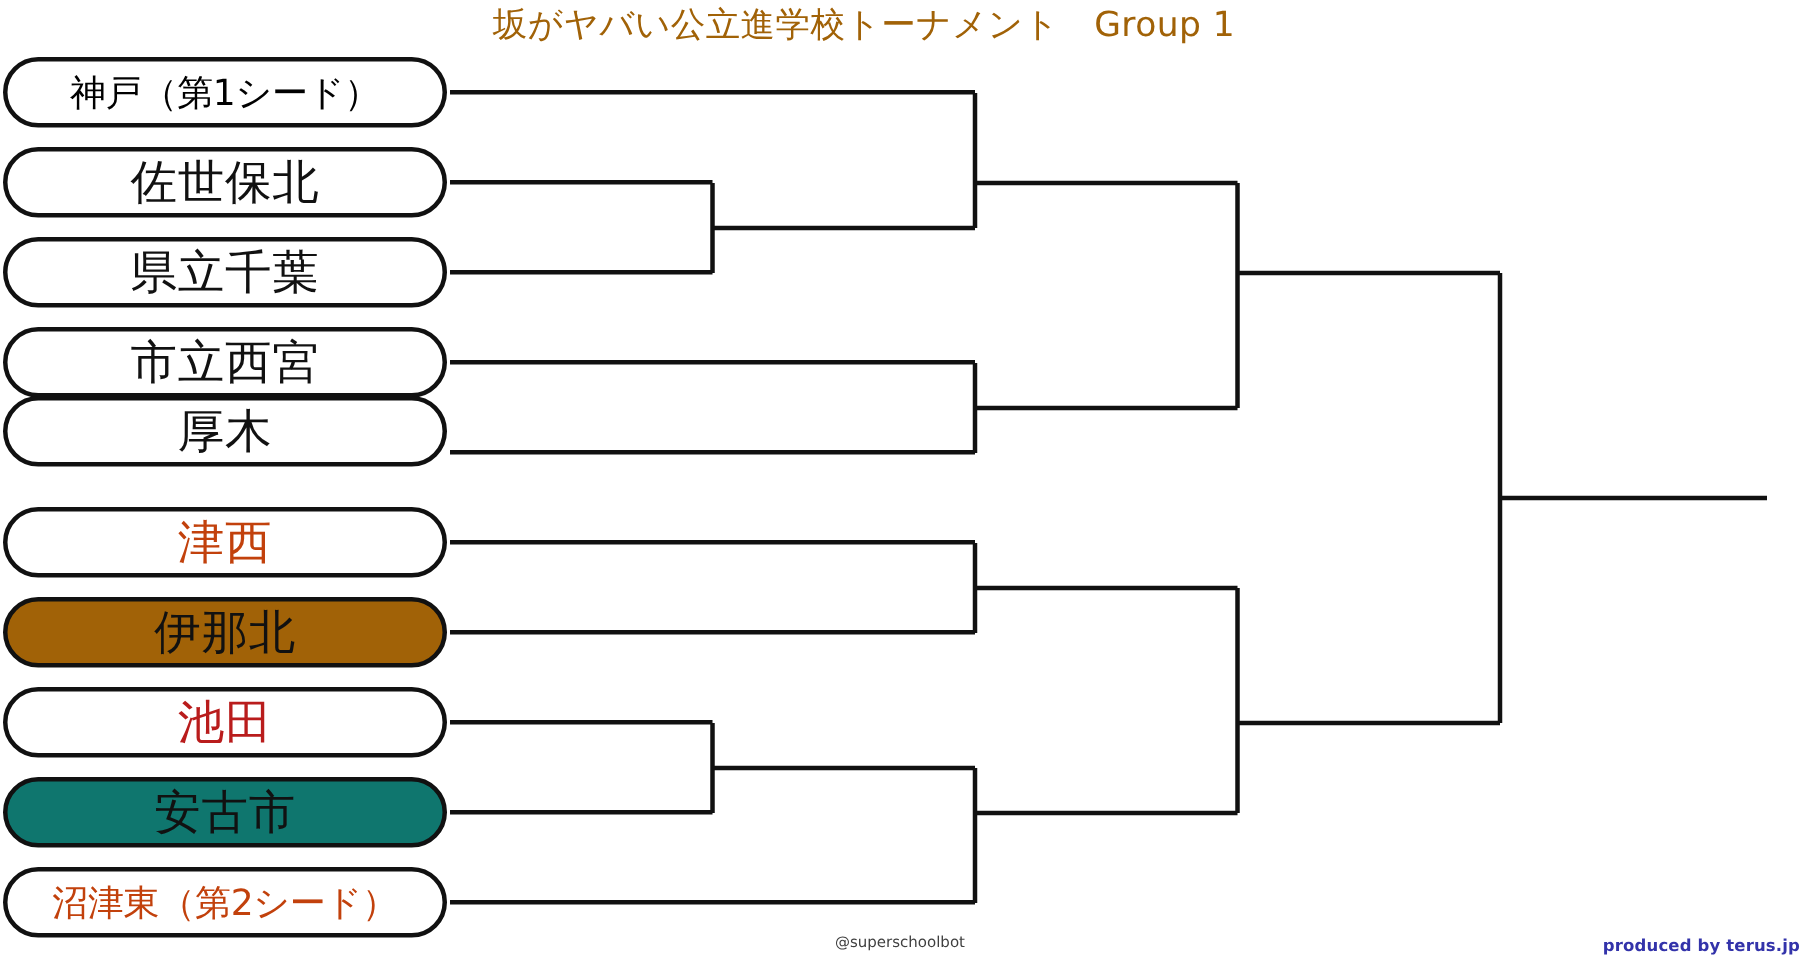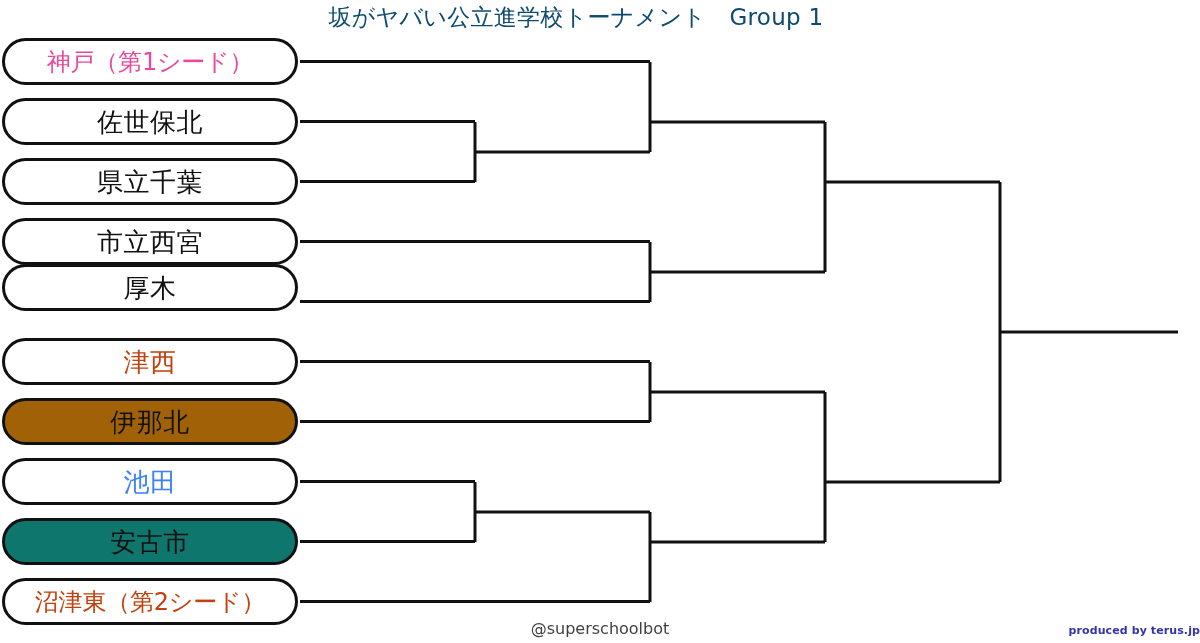--- a/index.html
+++ b/index.html
@@ -23,21 +23,21 @@
   
   .title {
     position: absolute;
     left: 0;
     top: 2px;
     width: 1152px;
     text-align: center;
     font-size: 23px;
     line-height: 30px;
     letter-spacing: 0.3px;
-    color: #0c4a6e;
+    color: #a16207;
     white-space: pre;
   }
 
   
   #lines {
     position: absolute;
     left: 0;
     top: 0;
     width: 1200px;
     height: 643px;
@@ -58,39 +58,39 @@
     box-sizing: border-box;
     border: 3px solid #111111;
     border-radius: 24px;
     background: #ffffff;
     display: flex;
     align-items: center;
     justify-content: center;
     overflow: hidden;
   }
   .team-name {
-    font-size: 26px;
+    font-size: 31px;
     line-height: 30px;
     color: #111111;
     white-space: nowrap;
     letter-spacing: 0.5px;
   }
   .team-box.long .team-name {
     font-size: 24px;
     letter-spacing: -0.2px;
   }
 
   
   .handle {
     position: absolute;
     left: 0;
     top: 620px;
     width: 1200px;
     text-align: center;
-    font-size: 16px;
+    font-size: 10px;
     line-height: 18px;
     color: #3f3f3f;
   }
   .producer {
     position: absolute;
     right: 0;
     top: 624px;
     font-size: 11px;
     line-height: 14px;
     font-weight: bold;
@@ -130,42 +130,42 @@
       <line x1="300" y1="361.5" x2="650" y2="361.5" stroke="#111111" stroke-width="3"></line>
       <line x1="300" y1="421.5" x2="650" y2="421.5" stroke="#111111" stroke-width="3"></line>
       <line x1="300" y1="481.5" x2="475" y2="481.5" stroke="#111111" stroke-width="3"></line>
       <line x1="300" y1="541.5" x2="475" y2="541.5" stroke="#111111" stroke-width="3"></line>
       <line x1="300" y1="601.5" x2="650" y2="601.5" stroke="#111111" stroke-width="3"></line>
       <line x1="1000" y1="332" x2="1178" y2="332" stroke="#111111" stroke-width="3"></line>
     </svg>
 
   <div id="boxes">
       <div class="team-box long" style="top: 38px; border-color: rgb(17, 17, 17); background: rgb(255, 255, 255);">
-        <span class="team-name" style="color: #ec4899;">神戸（第1シード）</span>
+        <span class="team-name" style="color: #000000;">神戸（第1シード）</span>
       </div>
       <div class="team-box" style="top: 98px; border-color: rgb(17, 17, 17); background: rgb(255, 255, 255);">
         <span class="team-name" style="color: rgb(17, 17, 17);">佐世保北</span>
       </div>
       <div class="team-box" style="top: 158px; border-color: rgb(17, 17, 17); background: rgb(255, 255, 255); justify-content: center;">
         <span class="team-name" style="color: rgb(17, 17, 17);">県立千葉</span>
       </div>
       <div class="team-box" style="top: 218px; border-color: rgb(17, 17, 17); background: rgb(255, 255, 255);">
         <span class="team-name" style="color: rgb(17, 17, 17);">市立西宮</span>
       </div>
       <div class="team-box" style="top: 264px; border-color: rgb(17, 17, 17); background: rgb(255, 255, 255);">
         <span class="team-name" style="color: rgb(17, 17, 17);">厚木</span>
       </div>
       <div class="team-box" style="top: 338px; border-color: rgb(17, 17, 17); background: rgb(255, 255, 255);">
         <span class="team-name" style="color: #c2410c;">津西</span>
       </div>
       <div class="team-box" style="top: 398px; border-color: rgb(17, 17, 17); background: #a16207;">
         <span class="team-name" style="color: rgb(17, 17, 17);">伊那北</span>
       </div>
       <div class="team-box" style="top: 458px; border-color: rgb(17, 17, 17); background: rgb(255, 255, 255);">
-        <span class="team-name" style="color: #3b82f6;">池田</span>
+        <span class="team-name" style="color: #b91c1c;">池田</span>
       </div>
       <div class="team-box" style="top: 518px; border-color: rgb(17, 17, 17); background: #0f766e;">
         <span class="team-name" style="color: rgb(17, 17, 17);">安古市</span>
       </div>
       <div class="team-box long" style="top: 578px; border-color: rgb(17, 17, 17); background: rgb(255, 255, 255);">
         <span class="team-name" style="color: #c2410c;">沼津東（第2シード）</span>
       </div>
     </div>
 
   <div class="handle">@superschoolbot</div>

